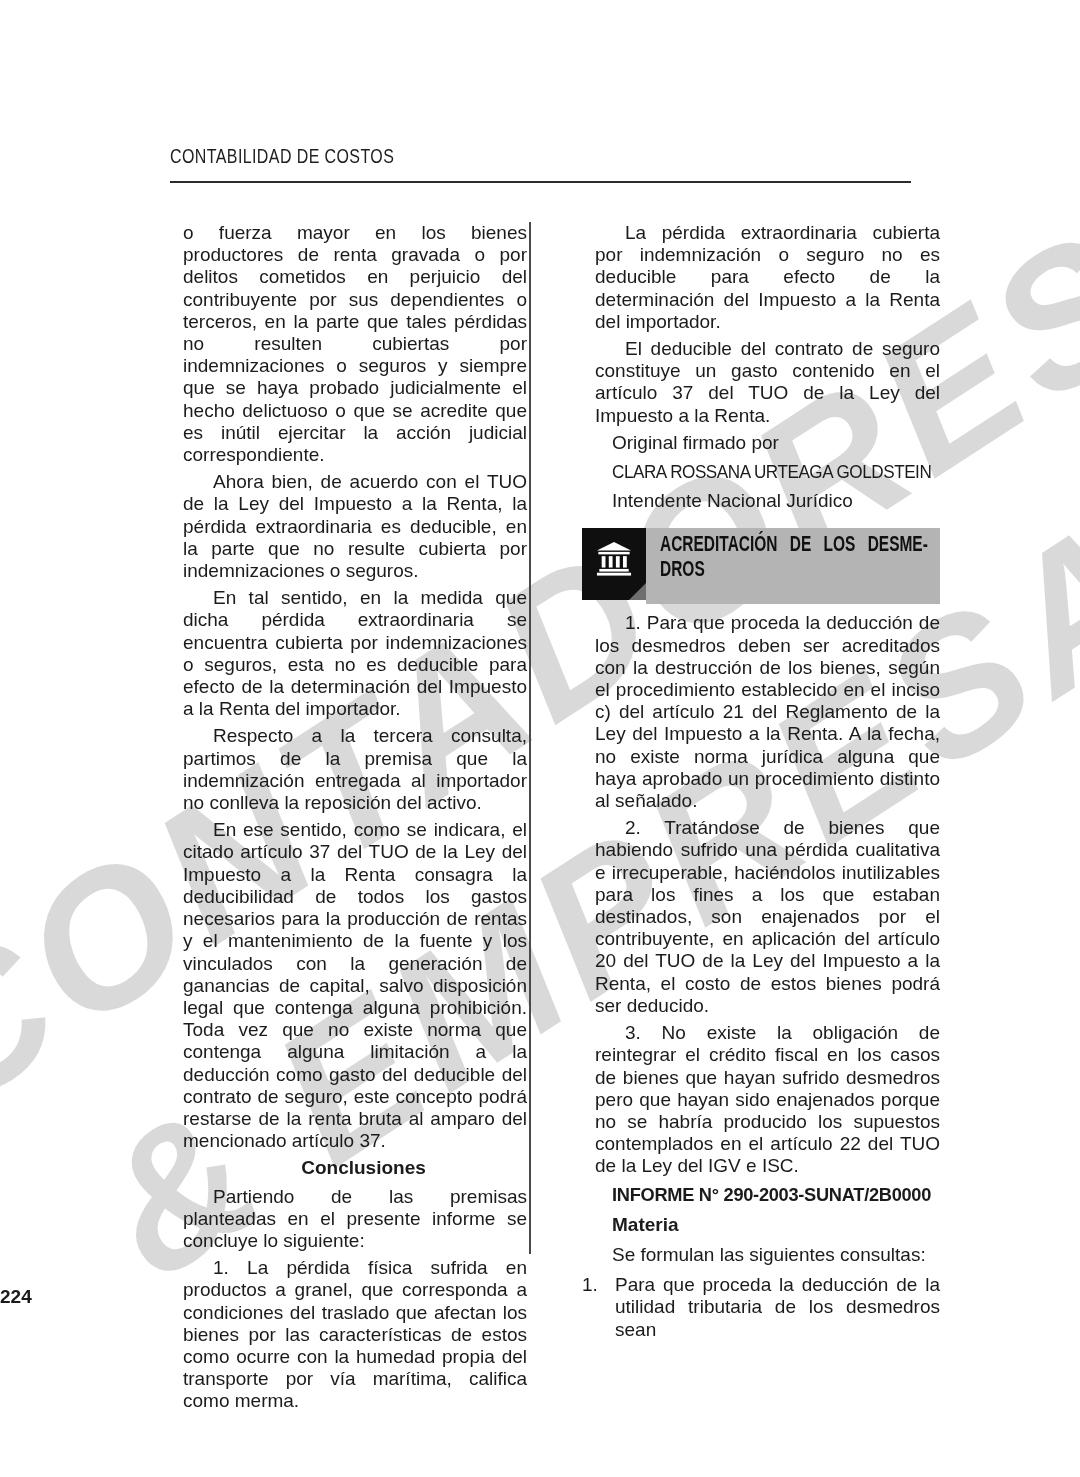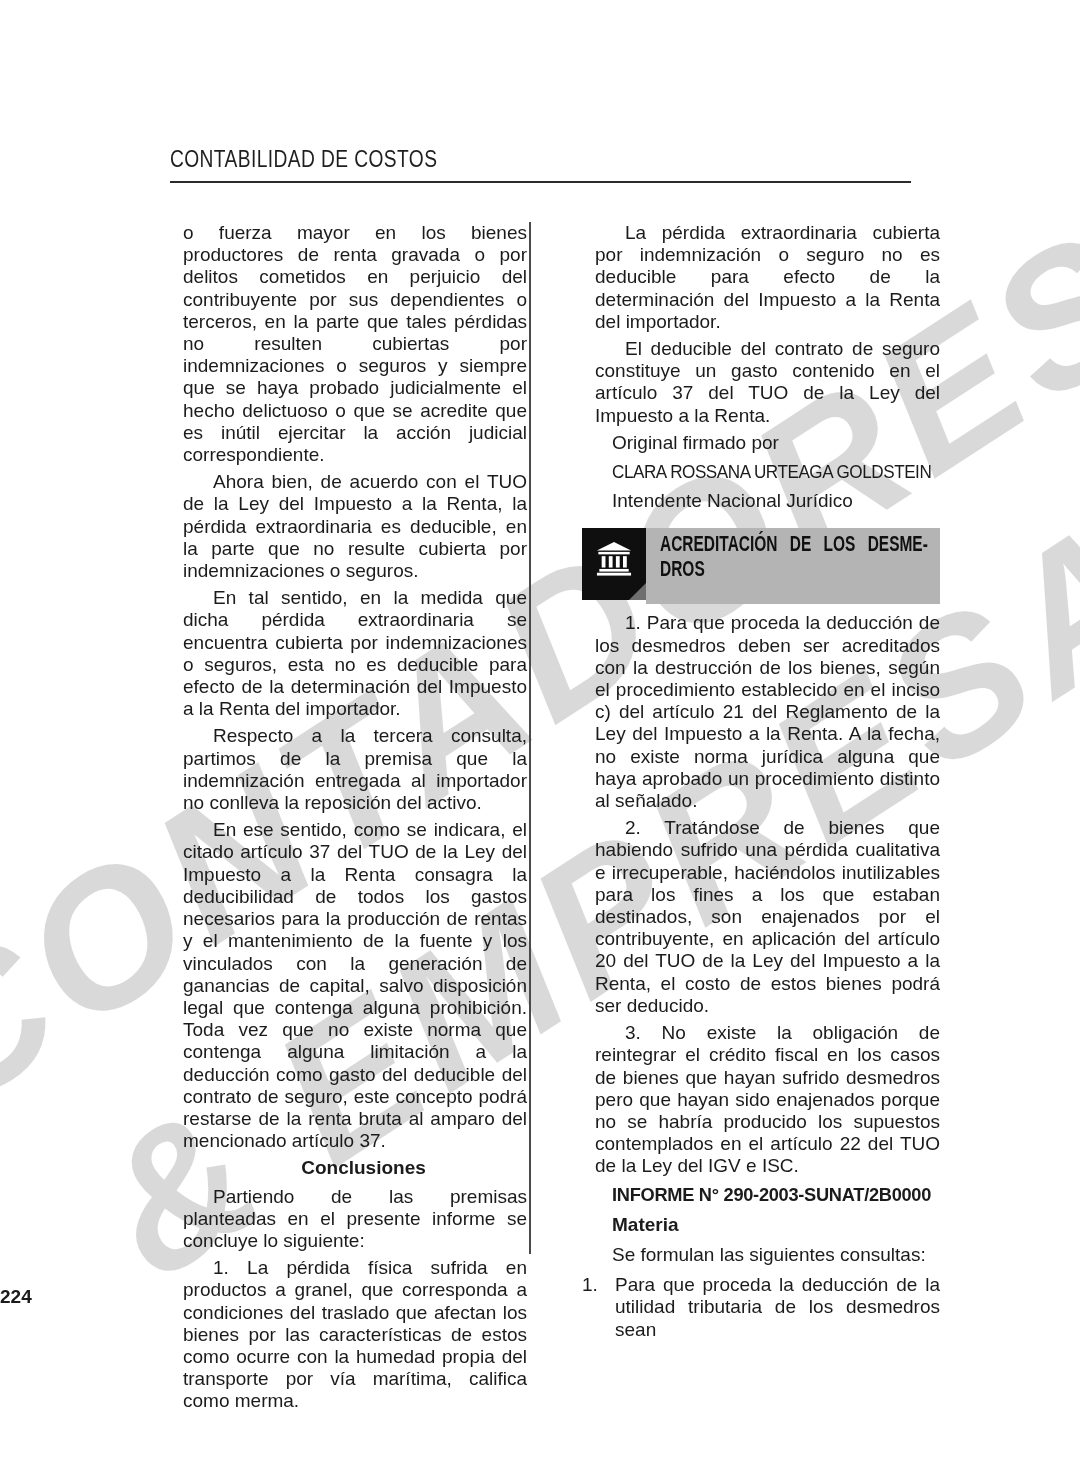--- a/index.html
+++ b/index.html
@@ -13,21 +13,21 @@
     position:absolute; z-index:0; font-style:italic; font-weight:bold;
     color:rgba(20,20,20,0.16); white-space:nowrap; letter-spacing:10px;
     transform-origin:0 50%; font-size:190px; pointer-events:none;
   }
   .wm1 { left:-80px; top:950px;  transform:rotate(-33deg); }
   .wm2 { left:120px; top:1120px; transform:rotate(-33deg); }
 
   
   .running-head {
     position:absolute; left:170px; top:145px; z-index:1;
-    font-size:24px; color:#1f1f1f; white-space:nowrap;
+    font-size:20px; color:#1f1f1f; white-space:nowrap;
   }
   .running-head .squeeze { display:inline-block; transform:scaleX(0.80); transform-origin:0 50%; letter-spacing:0.5px; }
   .head-rule { position:absolute; left:170px; top:181px; width:741px; height:2px; background:#2b2b2b; z-index:1; }
 
   
   .col { position:absolute; top:222px; z-index:1; }
   .col-left  { left:170px; width:357px; }
   .col-right { left:582px; width:358px; }
   .col-divider { position:absolute; left:529px; top:222px; width:2px; height:1032px; background:#4a4a4a; z-index:1; }
 

